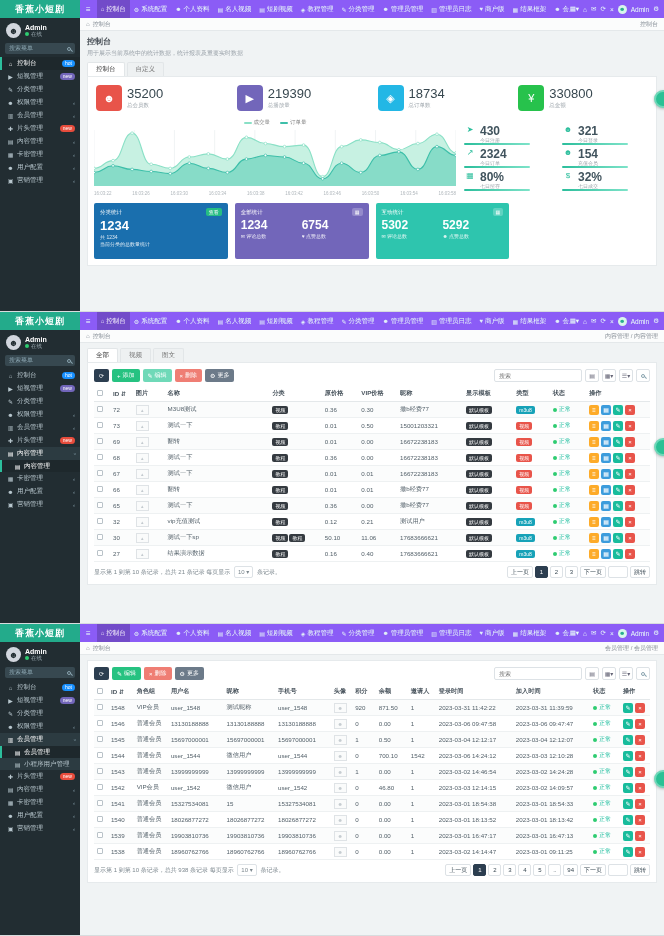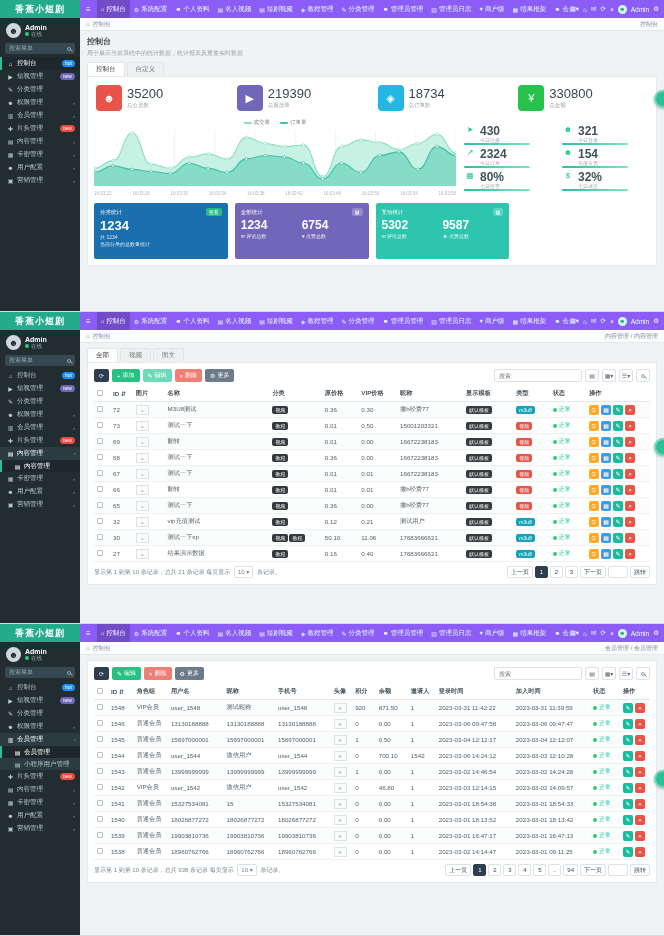--- a/index.html
+++ b/index.html
@@ -433,21 +433,21 @@
                   <div class="sc-head">
                     <span>互动统计</span>
                     <span class="sc-pill flat">▦</span>
                   </div>
                   <div class="sc-cols">
                     <div class="sc-col">
                       <div class="n">5302</div>
                       <div class="l">✉ 评论总数</div>
                     </div>
                     <div class="sc-col">
-                      <div class="n">9587</div>
+                      <div class="n">5292</div>
                       <div class="l">☻ 点赞总数</div>
                     </div>
                   </div>
                 </div>
               </div>
             </div>
           </div>
         </div>
       </div>
       <div class="bubble" style="top: 90px;"></div>

